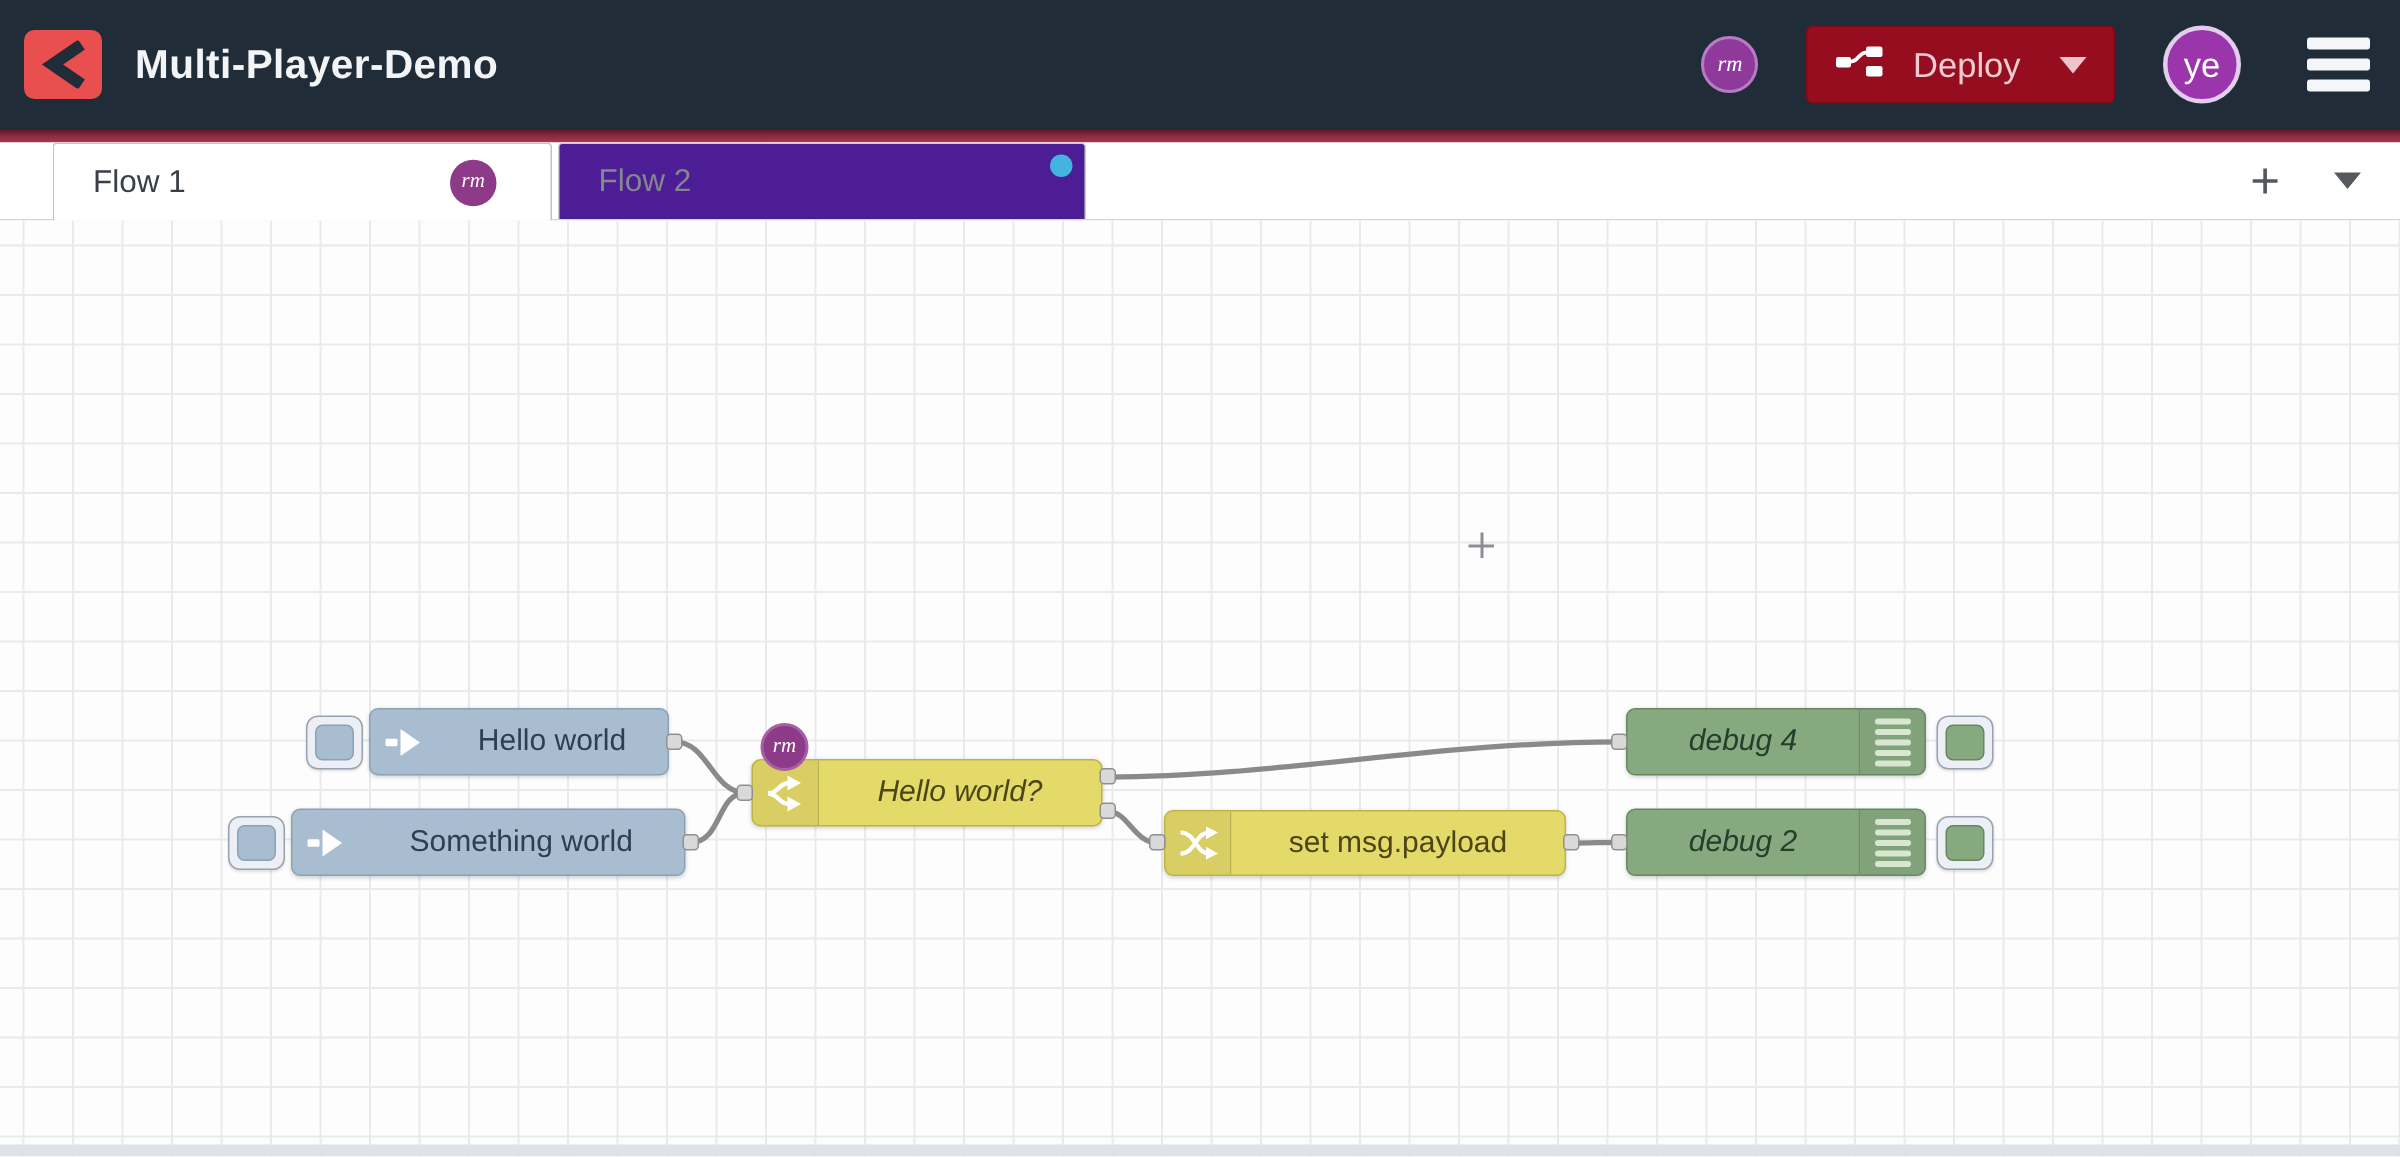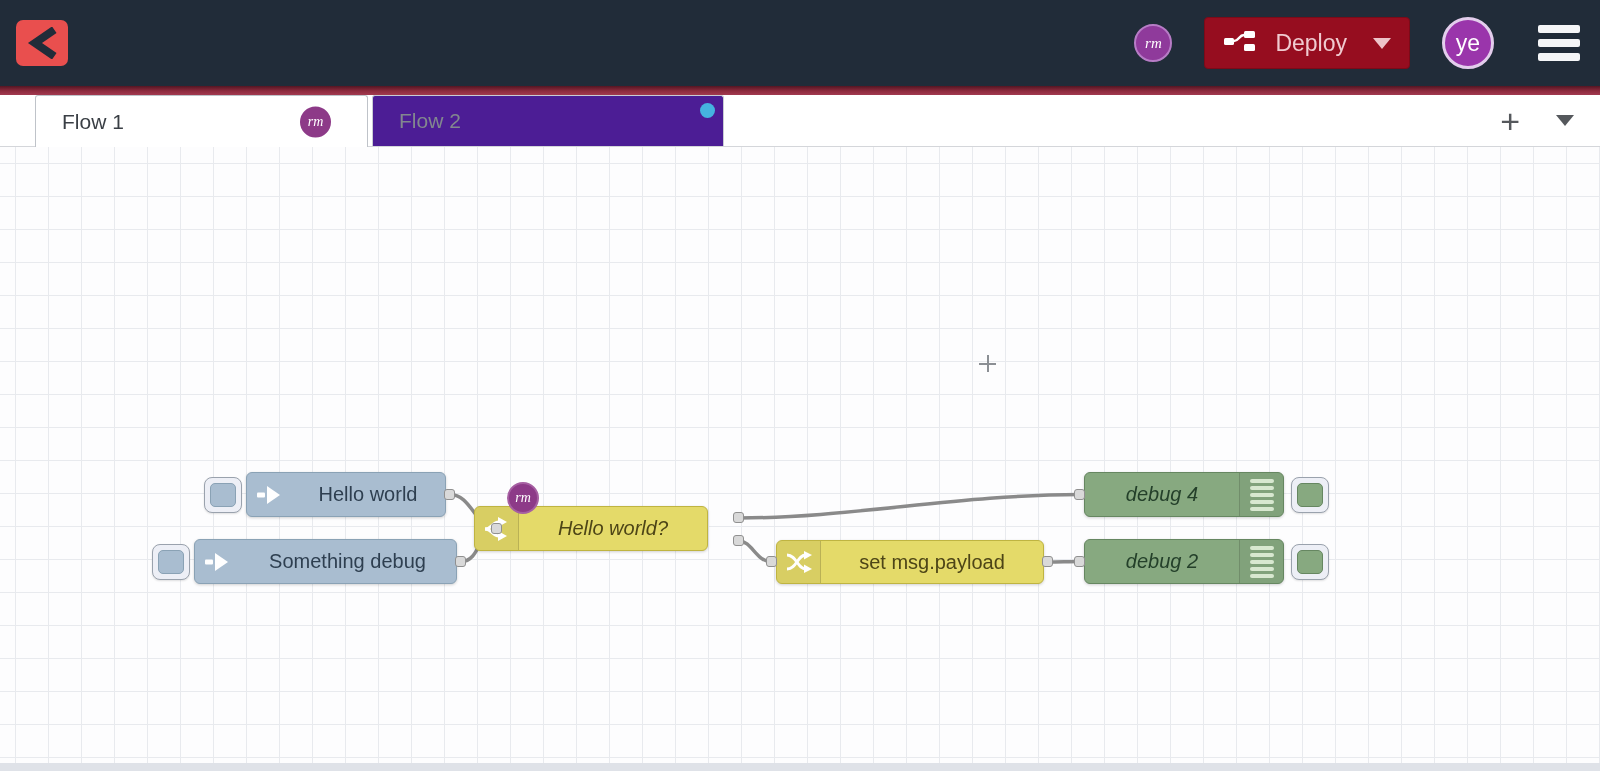--- a/index.html
+++ b/index.html
@@ -73,20 +73,21 @@
 </style>
 </head>
 <body>
 
 <div class="header">
   <div class="logo">
     <svg width="34" height="32" viewBox="0 0 34 32">
       <polyline points="26,5 10,16 26,27" fill="none" stroke="#212c39" stroke-width="8" stroke-linecap="square"></polyline>
     </svg>
   </div>
+  <div class="page-title">Multi-Player-Demo</div>
   <div class="header-spacer"></div>
   <div class="avatar small">rm</div>
   <div class="deploy-btn">
     <span>
       <svg width="34" height="26" viewBox="0 0 34 26">
         <rect x="1" y="10" width="10" height="7" rx="1.5" fill="#fff"></rect>
         <path d="M11 13 C16 13 16 7 21 7" stroke="#fff" stroke-width="2.5" fill="none"></path>
         <rect x="21" y="3" width="11" height="7" rx="1.5" fill="#fff"></rect>
         <rect x="21" y="16" width="11" height="7" rx="1.5" fill="#fff"></rect>
       </svg>
@@ -147,24 +148,24 @@
   <div class="capsule-btn" style="left:152px; top:397px;">
       <span class="inner blue"></span>
     </div>
   <div class="node inject" style="left:194px; top:392px; width:263px;">
     <div class="icon-area">
       <svg width="26" height="24" viewBox="0 0 26 24">
         <rect x="1" y="9.5" width="8" height="5" rx="1" fill="#fff"></rect>
         <path d="M11 3 L24 12 L11 21 Z" fill="#fff"></path>
       </svg>
     </div>
-    <span class="label">Something debug</span>
-  </div>
-
-  <div class="node yellow" style="left:474px; top:359px; width:234px;">
+    <span class="label">Something world</span>
+  </div>
+
+  <div class="node yellow" style="left:501px; top:359px; width:234px;">
     <div class="icon-area">
       <svg width="28" height="26" viewBox="0 0 28 26">
         <path d="M2 13 C9 13 9 6 16 6" stroke="#fff" stroke-width="3" fill="none"></path>
         <path d="M2 13 C9 13 9 20 16 20" stroke="#fff" stroke-width="3" fill="none"></path>
         <path d="M15 1 L24 6 L15 11 Z" fill="#fff"></path>
         <path d="M15 15 L24 20 L15 25 Z" fill="#fff"></path>
       </svg>
     </div>
     <span class="label italic">Hello world?</span>
   </div>

